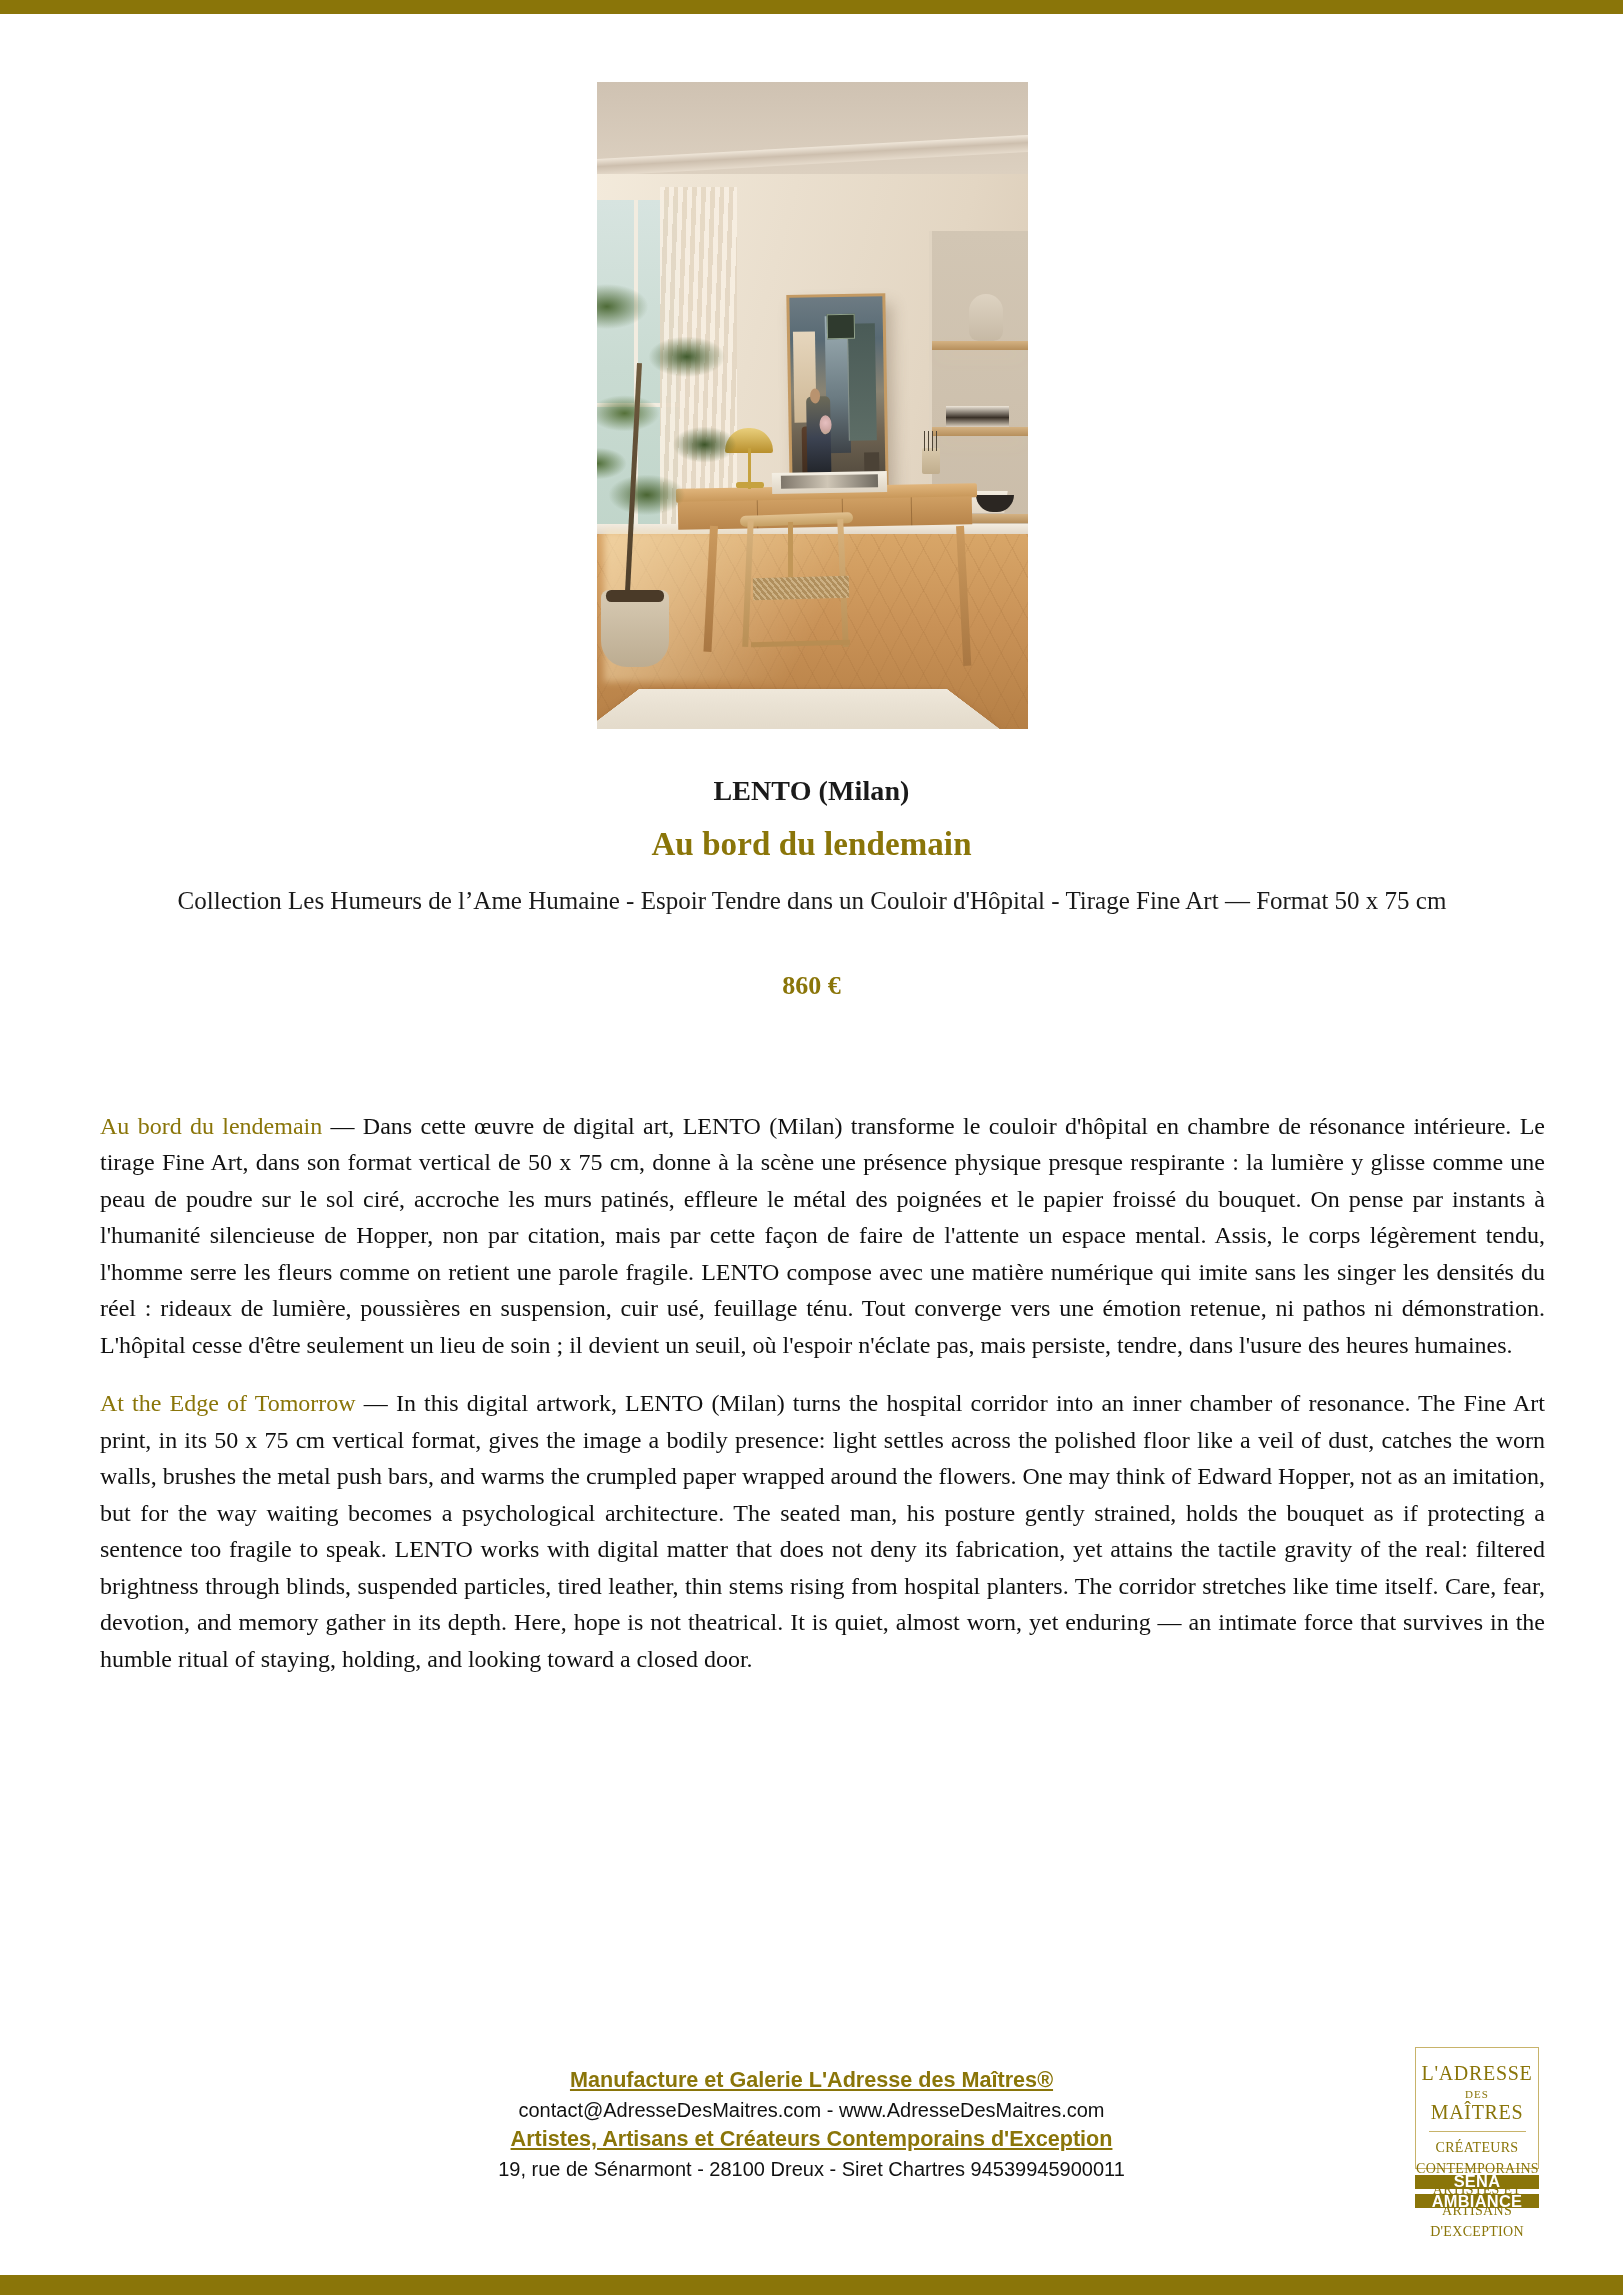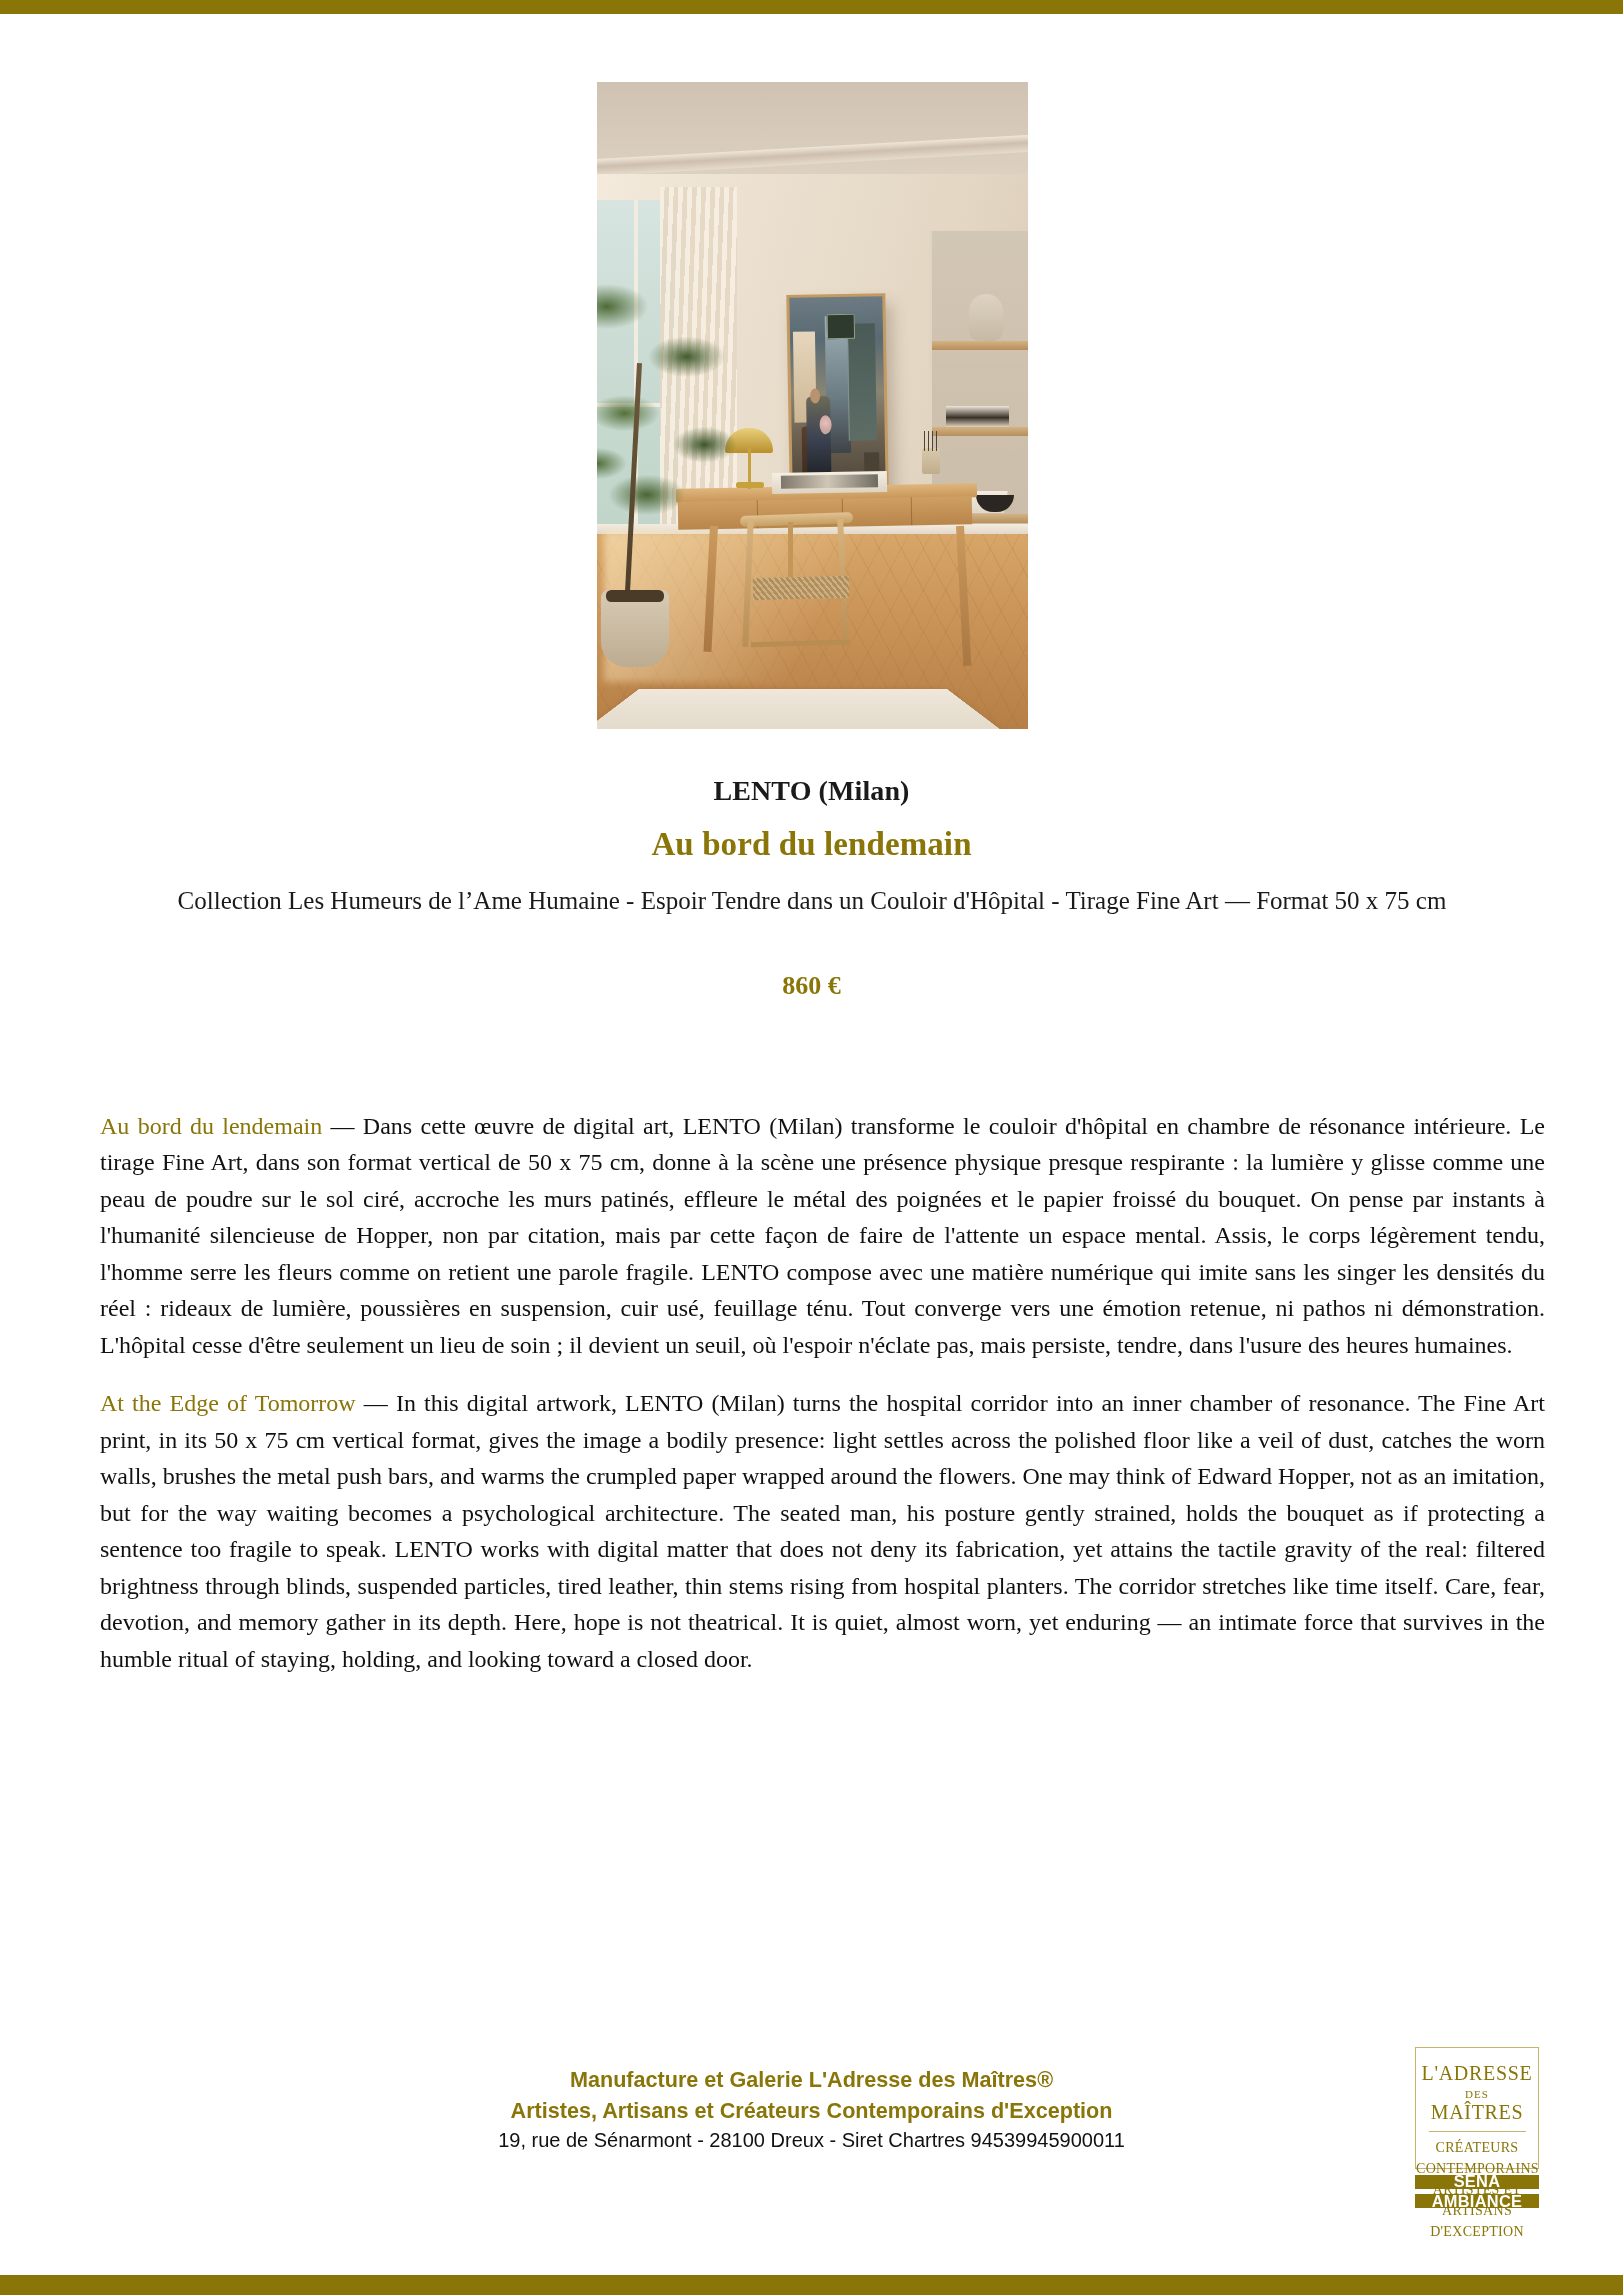--- a/index.html
+++ b/index.html
@@ -316,21 +316,21 @@
   }
   .lead { color: #8a7509; }
 
   
   .footer {
     position: absolute; left: 0; top: 2065px; width: 1623px;
     text-align: center;
     font-family: "Liberation Sans", sans-serif;
   }
   .f-strong {
-    font-size: 21.6px; font-weight: bold; color: #8a7509; line-height: 1.42;
+    font-size: 21.6px; font-weight: bold; color: #8a7509; line-height: 1.42; text-decoration: underline;
   }
   .f-plain {
     font-size: 20px; color: #111111; line-height: 1.42;
   }
 
   
   .logo-col {
     position: absolute; left: 1415px; top: 2047px; width: 124px;
   }
   .logo-box {
@@ -447,20 +447,21 @@
   <p class="para">
     <span class="lead">Au bord du lendemain</span><span> — Dans cette œuvre de digital art, LENTO (Milan) transforme le couloir d'hôpital en chambre de résonance intérieure. Le tirage Fine Art, dans son format vertical de 50 x 75 cm, donne à la scène une présence physique presque respirante : la lumière y glisse comme une peau de poudre sur le sol ciré, accroche les murs patinés, effleure le métal des poignées et le papier froissé du bouquet. On pense par instants à l'humanité silencieuse de Hopper, non par citation, mais par cette façon de faire de l'attente un espace mental. Assis, le corps légèrement tendu, l'homme serre les fleurs comme on retient une parole fragile. LENTO compose avec une matière numérique qui imite sans les singer les densités du réel : rideaux de lumière, poussières en suspension, cuir usé, feuillage ténu. Tout converge vers une émotion retenue, ni pathos ni démonstration. L'hôpital cesse d'être seulement un lieu de soin ; il devient un seuil, où l'espoir n'éclate pas, mais persiste, tendre, dans l'usure des heures humaines.</span>
   </p>
   <p class="para">
     <span class="lead">At the Edge of Tomorrow</span><span> — In this digital artwork, LENTO (Milan) turns the hospital corridor into an inner chamber of resonance. The Fine Art print, in its 50 x 75 cm vertical format, gives the image a bodily presence: light settles across the polished floor like a veil of dust, catches the worn walls, brushes the metal push bars, and warms the crumpled paper wrapped around the flowers. One may think of Edward Hopper, not as an imitation, but for the way waiting becomes a psychological architecture. The seated man, his posture gently strained, holds the bouquet as if protecting a sentence too fragile to speak. LENTO works with digital matter that does not deny its fabrication, yet attains the tactile gravity of the real: filtered brightness through blinds, suspended particles, tired leather, thin stems rising from hospital planters. The corridor stretches like time itself. Care, fear, devotion, and memory gather in its depth. Here, hope is not theatrical. It is quiet, almost worn, yet enduring — an intimate force that survives in the humble ritual of staying, holding, and looking toward a closed door.</span>
   </p>
 </div>
 
 <div class="footer">
   <div class="f-strong">Manufacture et Galerie L'Adresse des Maîtres®</div>
+  <div class="f-plain">contact@AdresseDesMaitres.com - www.AdresseDesMaitres.com</div>
   <div class="f-strong">Artistes, Artisans et Créateurs Contemporains d'Exception</div>
   <div class="f-plain">19, rue de Sénarmont - 28100 Dreux - Siret Chartres 94539945900011</div>
 </div>
 
 <div class="logo-col">
   <div class="logo-box">
     <div class="lb-1">L'ADRESSE</div>
     <div class="lb-2">DES</div>
     <div class="lb-3">MAÎTRES</div>
     <div class="lb-hr"></div>

